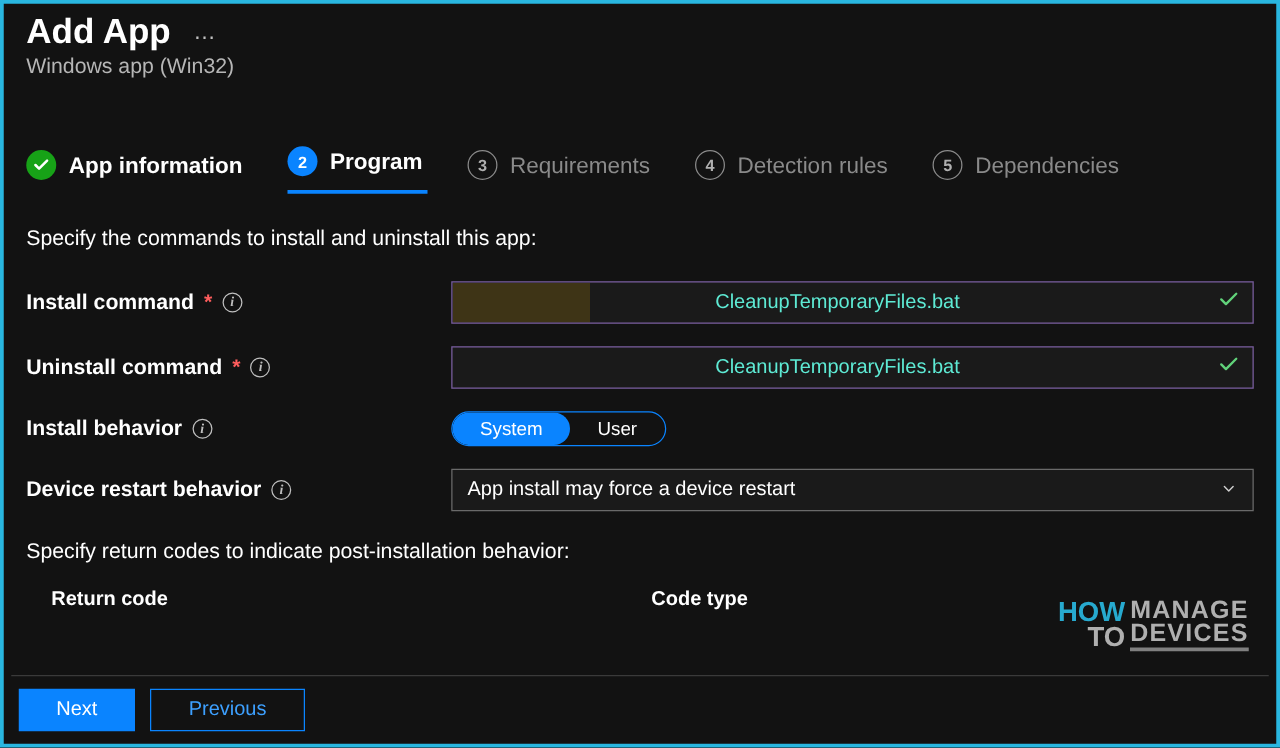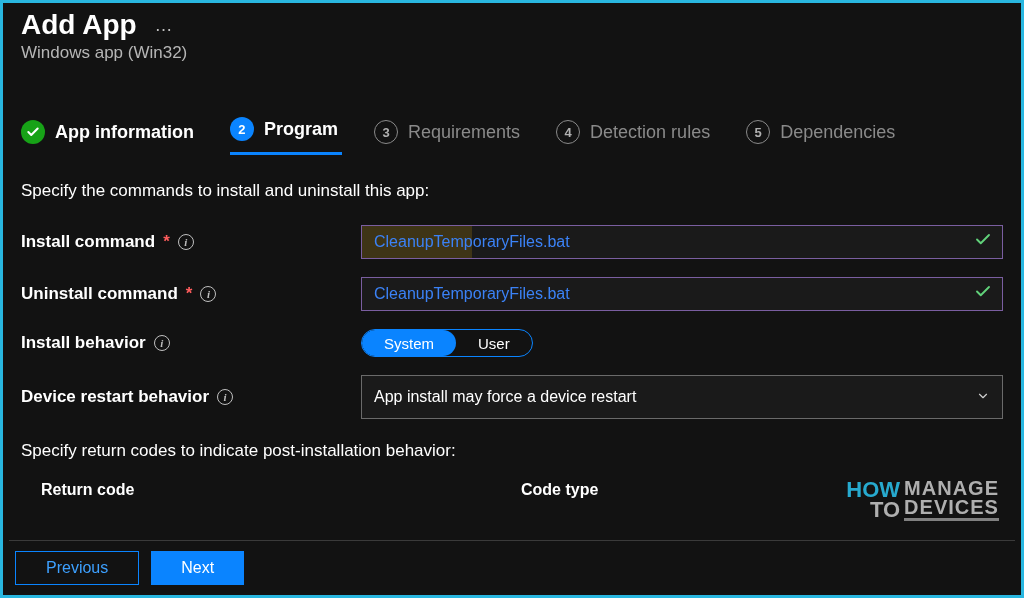--- a/index.html
+++ b/index.html
@@ -46,40 +46,40 @@
   .info {
     width: 16px; height: 16px; border: 1.4px solid #bfbfbf; border-radius: 50%;
     display: inline-flex; align-items: center; justify-content: center;
     font-size: 11px; color: #bfbfbf; font-style: italic; font-family: Georgia, serif;
   }
 
   .field {
     flex: 1; max-width: 648px; height: 34px; position: relative;
     border: 1px solid #7a5ea0; background: #1a1a1a;
     display: flex; align-items: center; padding: 0 36px 0 12px;
-    font-size: 16px; color: #3b82f6; font-weight: 500;
+    font-size: 16px; color: #5eead4; font-weight: 500; justify-content: center;
   }
   .field.highlight { box-shadow: inset 110px 0 0 0 rgba(170,130,10,0.25); }
   .check {
     position: absolute; right: 10px; top: 50%; transform: translateY(-50%);
     color: #61d27a; font-size: 18px;
   }
 
   .toggle {
     display: inline-flex; border: 1px solid #0a84ff; border-radius: 18px;
     height: 28px; overflow: hidden; margin-left: 0;
   }
   .toggle-opt {
     padding: 0 22px; display: flex; align-items: center; font-size: 15px;
     color: #ffffff; cursor: pointer;
   }
   .toggle-opt.on { background: #0a84ff; color: #ffffff; border-radius: 18px; }
 
   .select {
-    flex: 1; max-width: 648px; height: 44px; border: 1px solid #6a6a6a;
+    flex: 1; max-width: 648px; height: 34px; border: 1px solid #6a6a6a;
     background: #1a1a1a; display: flex; align-items: center; justify-content: space-between;
     padding: 0 12px; font-size: 16px; color: #ffffff; cursor: pointer;
   }
   .chev { color: #cfcfcf; font-size: 14px; }
 
   .section2 { margin-top: 22px; font-size: 17px; color: #ffffff; }
 
   .table-head { display: flex; margin-top: 20px; padding-left: 20px; font-size: 16px; font-weight: 600; color: #ffffff; }
   .th1 { width: 480px; }
   .th2 { flex: 1; }
@@ -211,15 +211,15 @@
     <div class="how">HOW</div>
     <div>TO</div>
   </div>
   <div class="wm-right">
     <div>MANAGE</div>
     <div>DEVICES</div>
   </div>
 </div>
 
 <div class="footer">
+  <div class="btn next">Next</div>
   <div class="btn prev">Previous</div>
-  <div class="btn next">Next</div>
 </div>
 
 </body></html>

